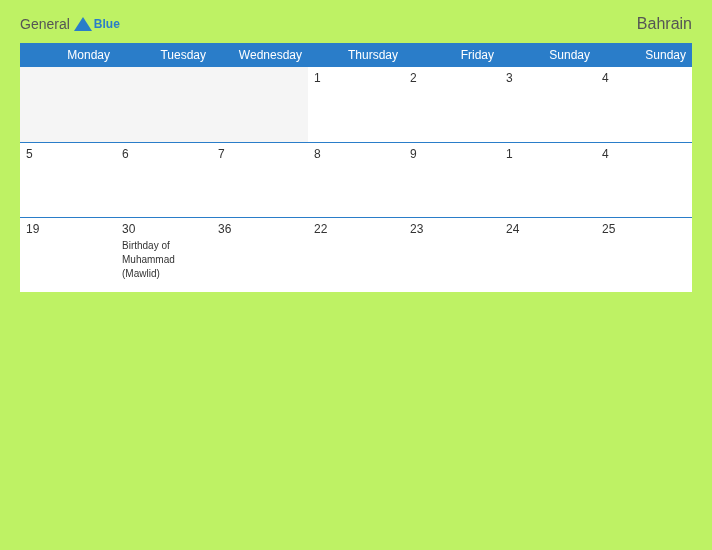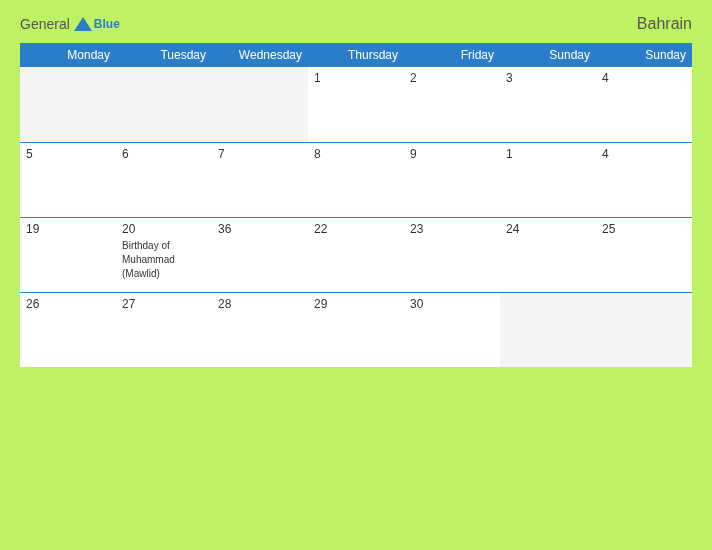--- a/index.html
+++ b/index.html
@@ -167,51 +167,32 @@
             <span class="day-num">1</span>
           </td>
           <td>
             <span class="day-num">4</span>
           </td>
         </tr>
         <tr>
           <td>
             <span class="day-num">19</span>
           </td>
-          <td><span class="day-num">20</span><span class="event">Birthday of Muhammad (Mawlid)</span></td>
+          <td><span class="day-num">30</span><span class="event">Birthday of Muhammad (Mawlid)</span></td>
           <td>
             <span class="day-num">36</span>
           </td>
           <td>
             <span class="day-num">22</span>
           </td>
           <td>
             <span class="day-num">23</span>
           </td>
           <td>
             <span class="day-num">24</span>
           </td>
           <td>
             <span class="day-num">25</span>
           </td>
         </tr>
-        <tr>
-          <td>
-            <span class="day-num">26</span>
-          </td>
-          <td>
-            <span class="day-num">27</span>
-          </td>
-          <td>
-            <span class="day-num">28</span>
-          </td>
-          <td>
-            <span class="day-num">29</span>
-          </td>
-          <td>
-            <span class="day-num">30</span>
-          </td>
-          <td class="empty"></td>
-          <td class="empty"></td>
-        </tr>
       </tbody>
   </table>
 </div>
 
 </body></html>

